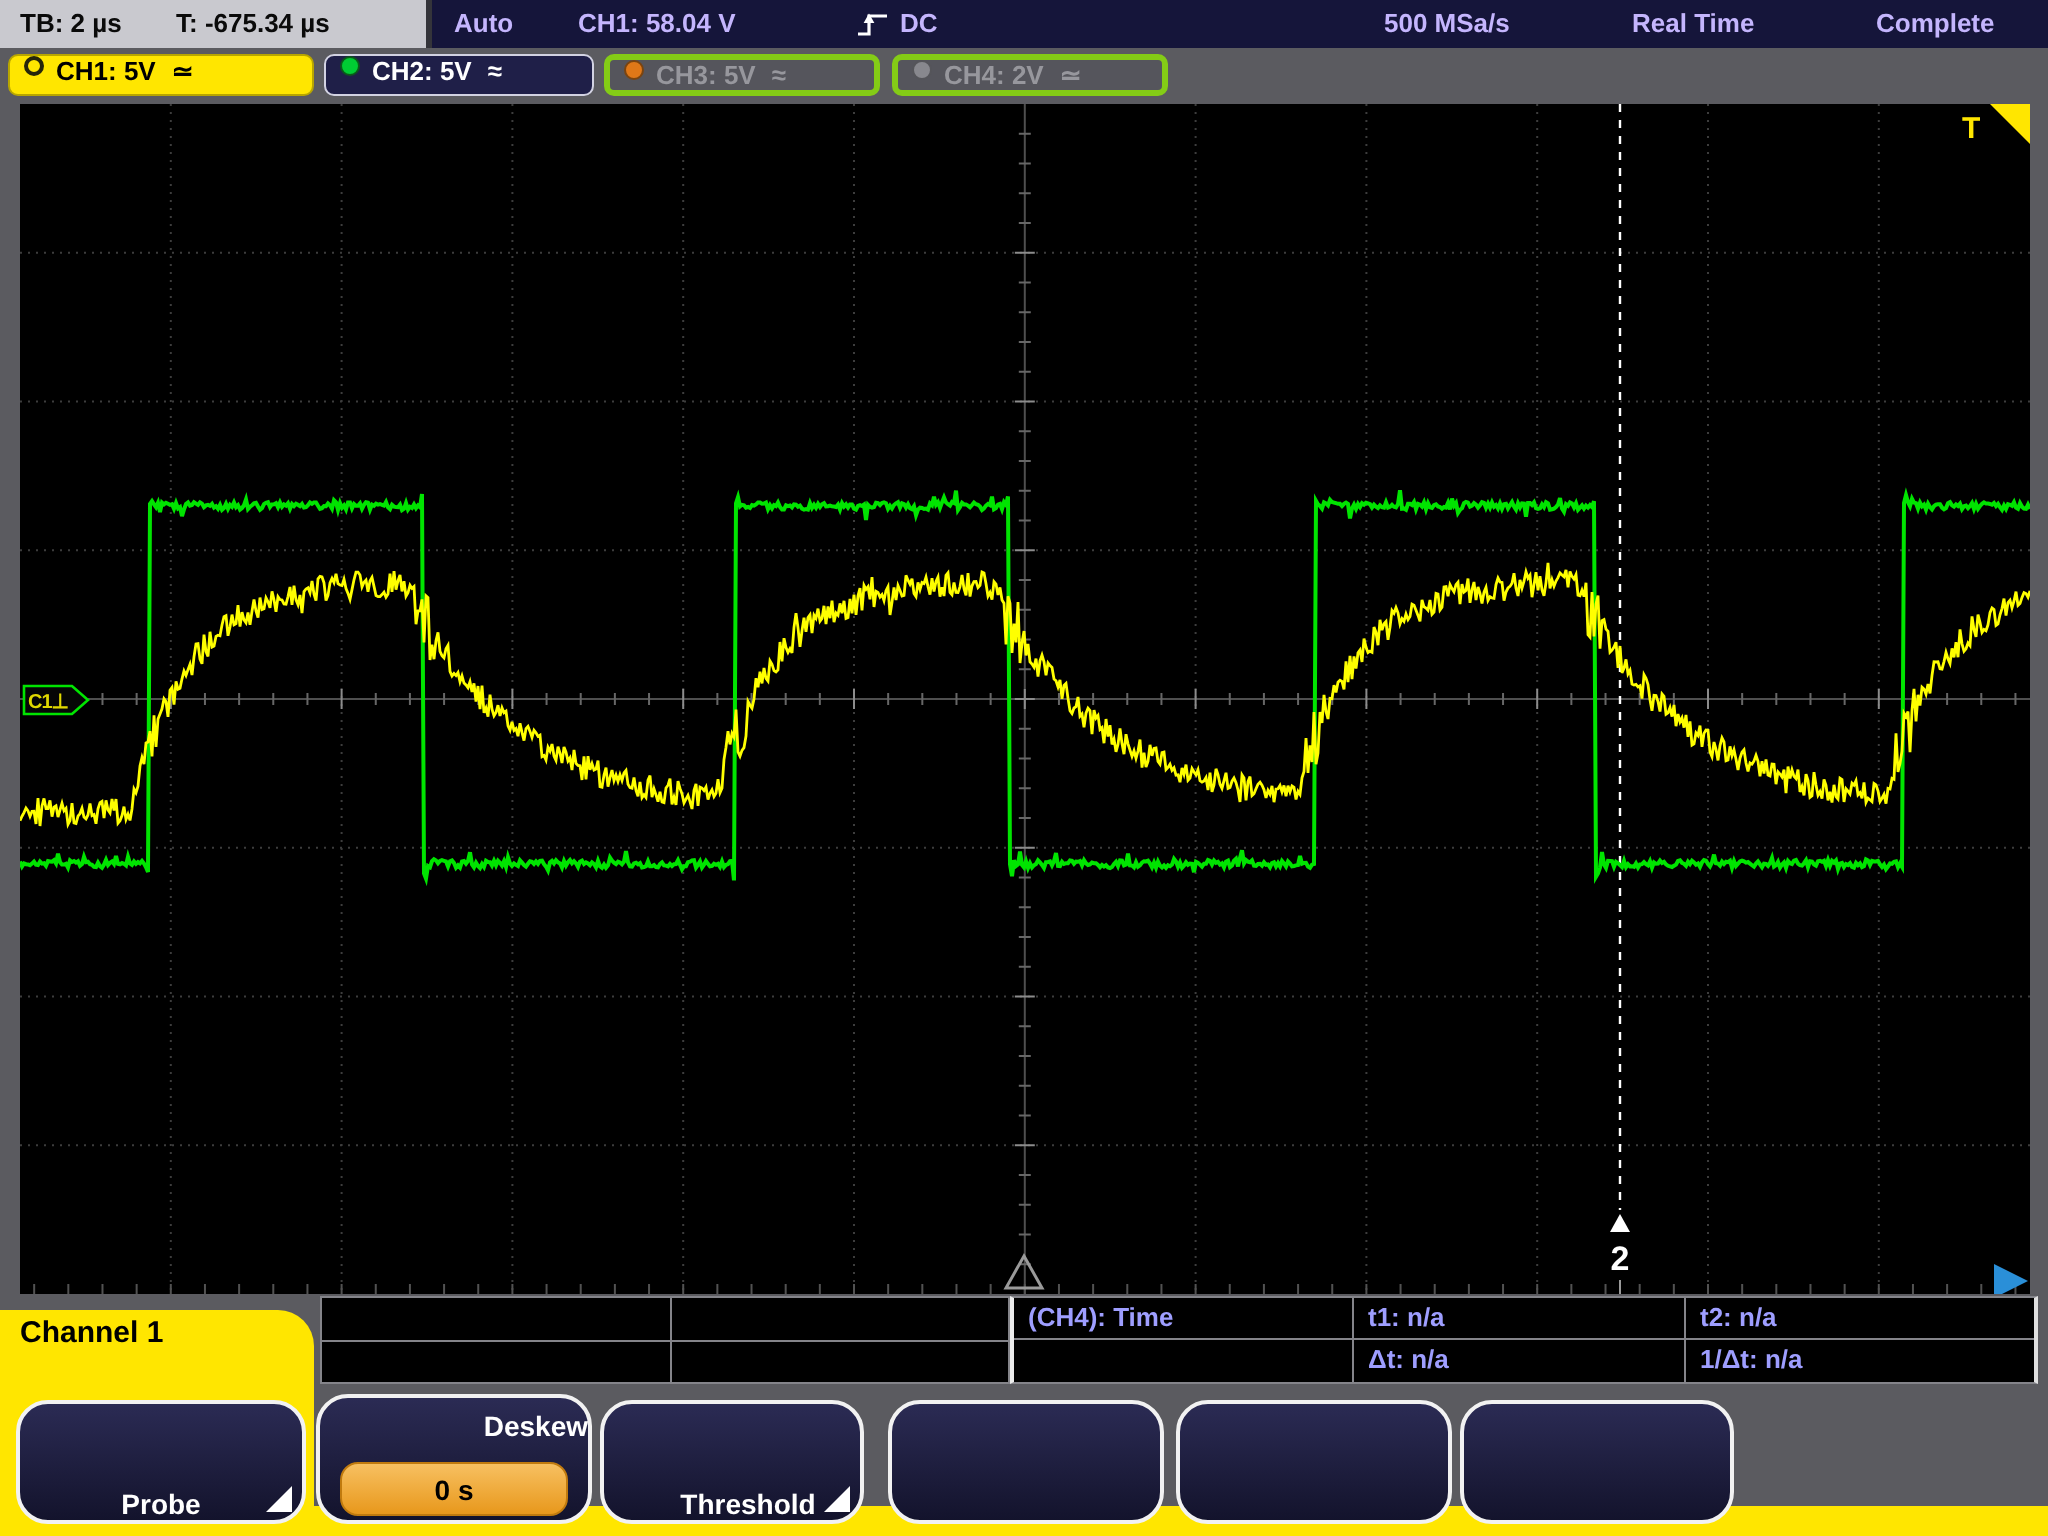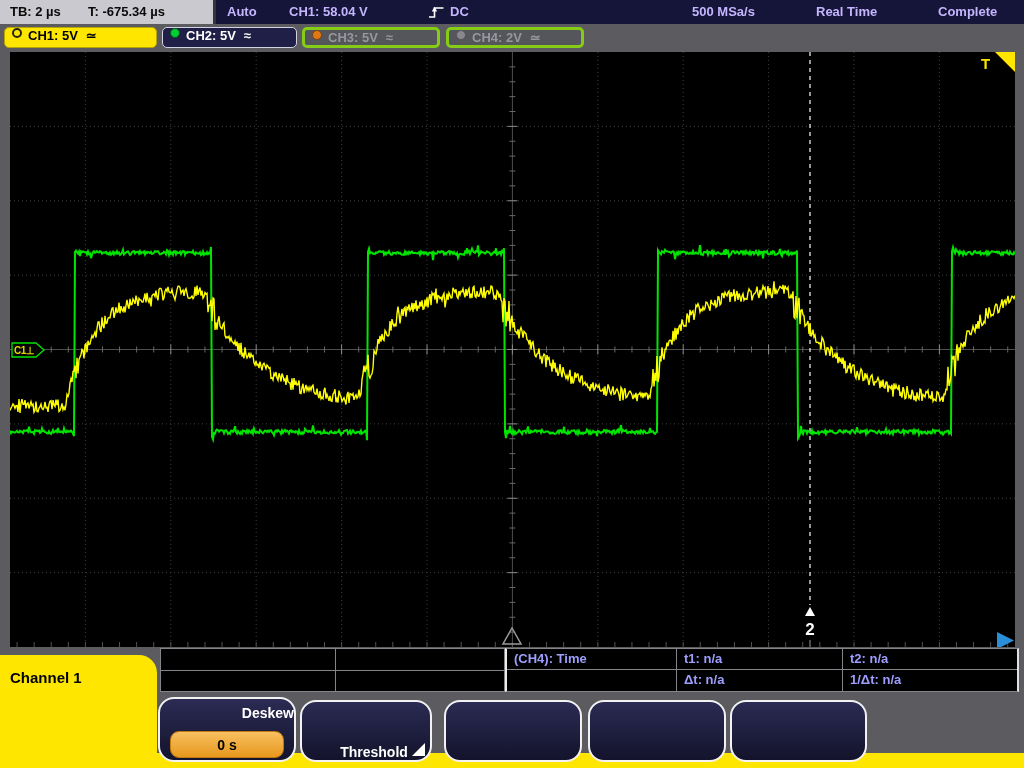--- a/index.html
+++ b/index.html
@@ -40,21 +40,21 @@
   #tbl-left .vdiv{position:absolute;left:174px;top:0;width:1px;height:42px;background:#84848a;}
   #tbl-left .hdiv{position:absolute;left:0;top:21px;width:343px;height:1px;background:#84848a;}
   #tbl-right{position:absolute;left:345px;top:0;width:514px;height:44px;box-sizing:border-box;
              border-left:2px solid #ececec;border-right:2px solid #e0e0e0;border-top:1px solid #84848a;border-bottom:1px solid #84848a;
              display:grid;grid-template-columns:170px 166px 1fr;grid-template-rows:21px 21px;}
   #tbl-right .cell{border-right:1px solid #84848a;border-bottom:1px solid #84848a;color:#9e9eff;
                    font-size:13px;font-weight:bold;line-height:20px;padding-left:7px;white-space:nowrap;overflow:hidden;}
   #tbl-right .cell:nth-child(3n){border-right:none;}
   #tbl-right .cell.lastrow{border-bottom:none;}
   #menu-tab{position:absolute;left:0;top:8px;width:157px;height:113px;background:#ffe600;border-top-right-radius:18px;}
-  #menu-tab .mt-label{position:absolute;left:10px;top:14px;font-size:15px;font-weight:bold;color:#000;}
+  #menu-tab .mt-label{position:absolute;left:10px;top:3px;font-size:15px;font-weight:bold;color:#000;}
   #yellow-strip{position:absolute;left:0;top:106px;width:1024px;height:15px;background:#ffe600;}
   .softkey{position:absolute;top:53px;height:62px;background:linear-gradient(#2b2b54,#13132c);
            border:2px solid #f2f2f2;border-radius:16px;box-sizing:border-box;color:#fff;
            display:flex;align-items:flex-end;justify-content:center;font-size:14px;font-weight:bold;}
   .corner-tri{position:absolute;right:5px;bottom:4px;width:0;height:0;
               border-left:13px solid transparent;border-bottom:13px solid #fff;}
   #sk-deskew{top:50px;height:65px;flex-direction:column;justify-content:flex-start;}
   #sk-deskew .sk-label{margin-top:6px;}
   .deskew-pill{position:absolute;left:10px;right:10px;top:32px;height:27px;border-radius:9px;
                background:linear-gradient(#f7c061,#e8981c);border:1px solid #c07a0e;box-sizing:border-box;
@@ -313,20 +313,24 @@
       <div class="cell lastrow">Δt: n/a</div>
       <div class="cell lastrow">1/Δt: n/a</div>
     </div>
   </div>
 
   <div id="menu-tab">
     <span class="mt-label">Channel 1</span>
   </div>
   <div id="yellow-strip"></div>
 
+  <div class="softkey" style="left:8px;width:145px;">
+    <span>Probe</span>
+    <span class="corner-tri"></span>
+  </div>
   <div class="softkey" id="sk-deskew" style="left:158px;width:138px;">
     <span class="sk-label">Deskew</span>
     <div class="deskew-pill">
       <span>0 s</span>
     </div>
   </div>
   <div class="softkey" style="left:300px;width:132px;padding-left:16px;">
     <span>Threshold</span>
     <span class="corner-tri"></span>
   </div>

